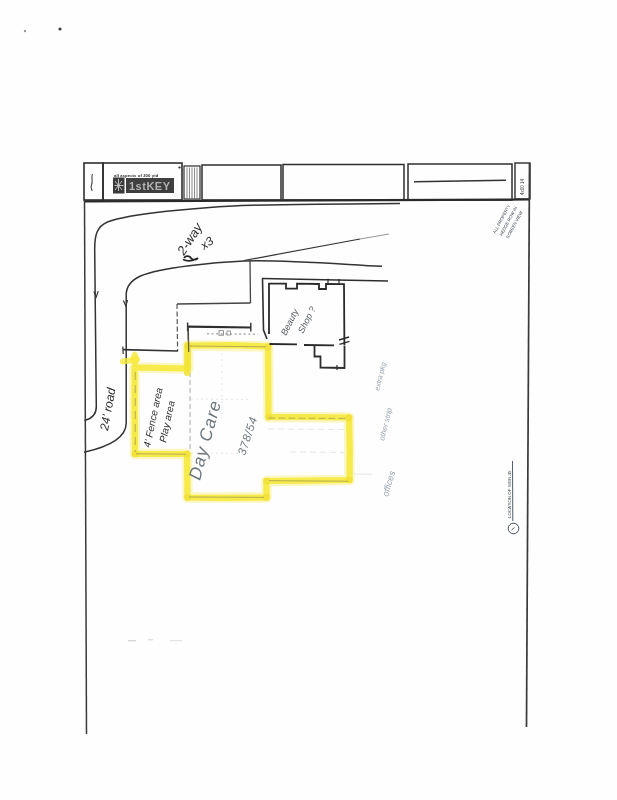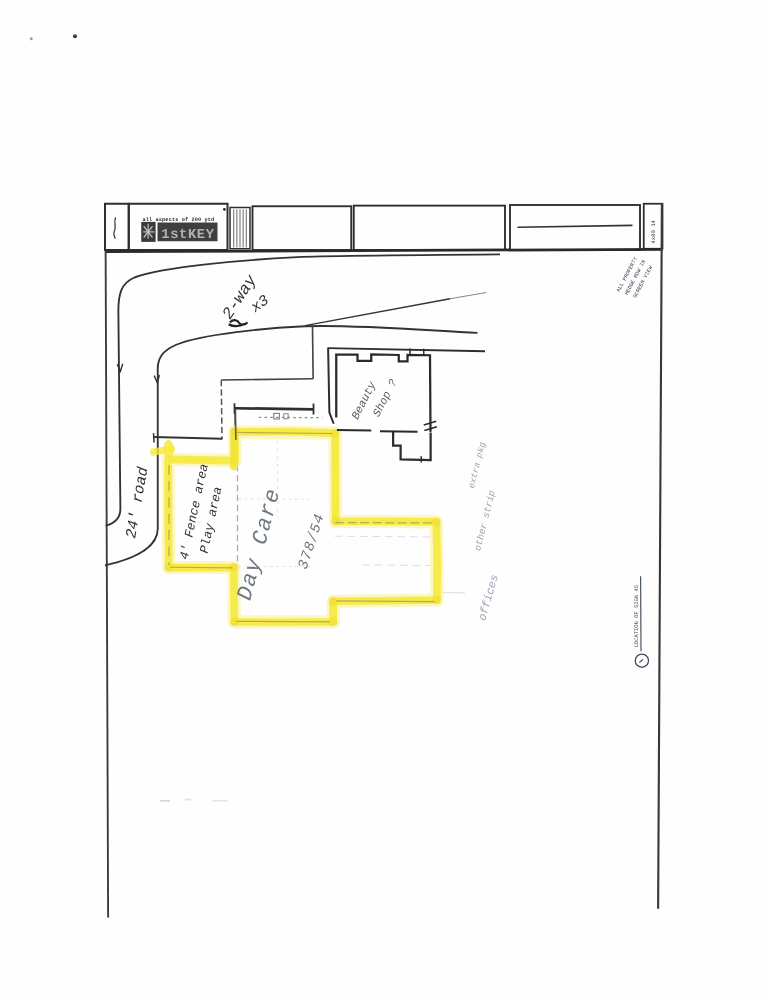--- a/index.html
+++ b/index.html
@@ -1,16 +1,16 @@
 <!DOCTYPE html>
 <html><head>
 <meta charset="utf-8">
 <style>
   html,body{margin:0;padding:0;background:#ffffff;}
-  #page{width:617px;height:800px;position:relative;background:#fefefe;font-family:Liberation Mono, monospace;}
+  #page{width:617px;height:800px;position:relative;background:#fefefe;font-family:Liberation Sans, sans-serif;}
   svg{display:block;filter:blur(0.35px);}
 </style>
 </head>
 <body>
 
 <div id="page">
 <svg width="617" height="800" viewBox="0 0 617 800">
 
   <rect x="0" y="0" width="617" height="800" fill="#fefefe"></rect>
 

